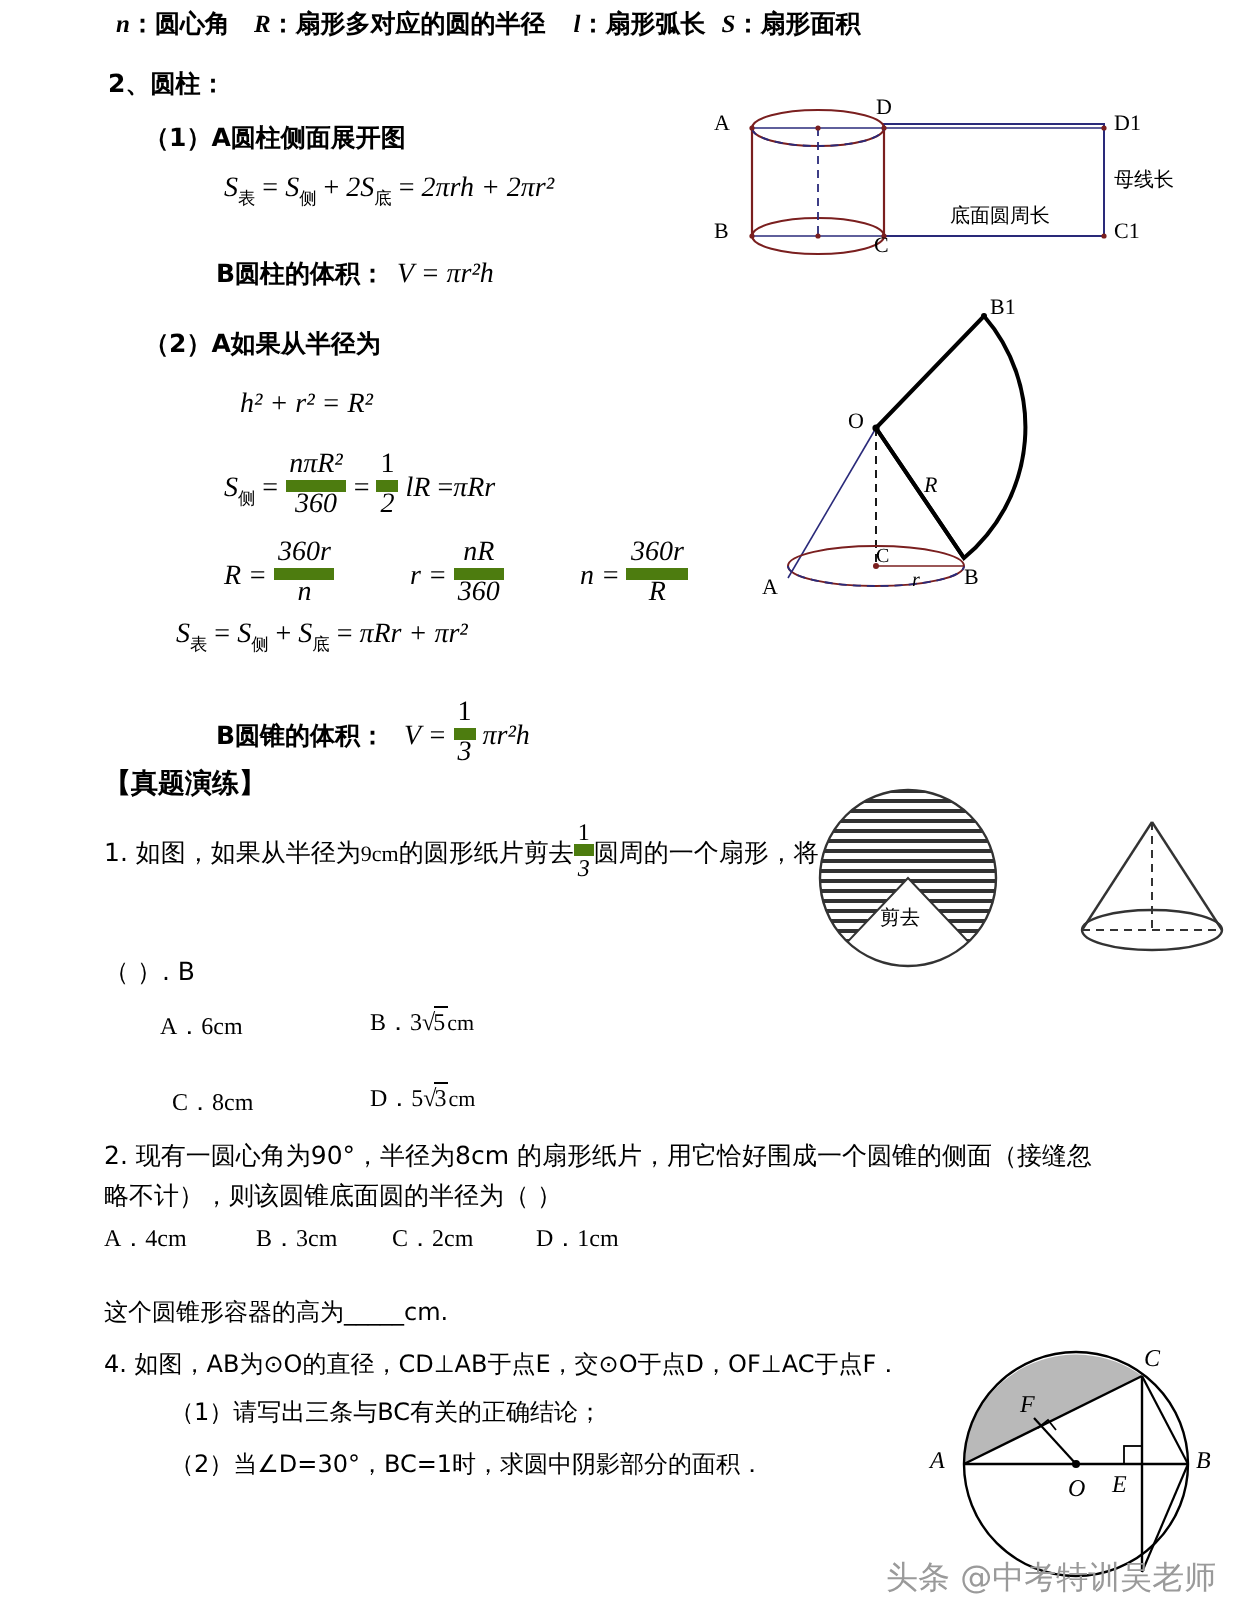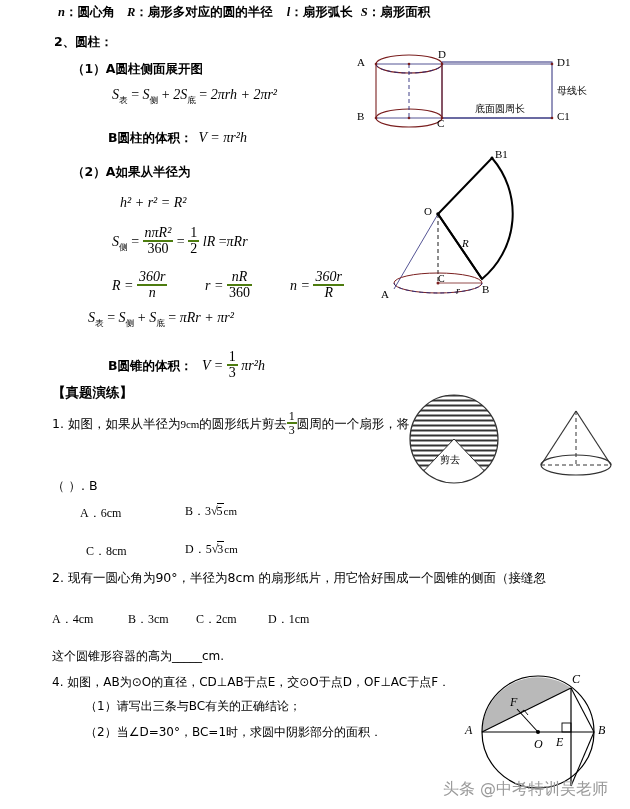--- a/index.html
+++ b/index.html
@@ -34,21 +34,21 @@
   sub.s { font-size: 0.62em; font-style: normal; font-family: "DejaVu Sans", sans-serif; }
   
   .frac {
     display: inline-block;
     vertical-align: middle;
     text-align: center;
     position: relative;
     top: -0.15em;
   }
   .frac > .num { display: block; padding: 0 2px; }
-  .frac > .den { display: block; border-top: 2px solid #4d7c0f; padding: 0 2px; }
+  .frac > .den { display: block; border-top: 6px solid #4d7c0f; padding: 0 2px; font-style: italic; }
   .sqrt { display: inline-block; }
   .sqrt > .rad { border-top: 1px solid #000; padding: 0 1px 0 0; margin-left: -1px; }
   svg { display: block; }
   .figure { position: absolute; }
   .wm {
     position: absolute;
     color: #9a9a9a;
     font-family: "DejaVu Sans", sans-serif;
     white-space: nowrap;
   }
@@ -165,20 +165,21 @@
     <span class="serif">B．</span><span class="serif">3</span><span class="sqrt serif">√<span class="rad">5</span></span><span class="serif" style="font-size:11px">cm</span>
   </div>
   <div class="txt" style="left:86px; top:545px; font-size:12px;">
     <span class="serif">C．</span><span class="serif">8cm</span>
   </div>
   <div class="txt" style="left:185px; top:543px; font-size:12px;">
     <span class="serif">D．</span><span class="serif">5</span><span class="sqrt serif">√<span class="rad">3</span></span><span class="serif" style="font-size:11px">cm</span>
   </div>
 
   <div class="txt cn" style="left:52px; top:572px; font-size:12.5px;">2. 现有一圆心角为90°，半径为8cm 的扇形纸片，用它恰好围成一个圆锥的侧面（接缝忽</div>
+  <div class="txt cn" style="left:52px; top:592px; font-size:12.5px;">略不计），则该圆锥底面圆的半径为（      ）</div>
   <div class="txt serif" style="left:52px; top:613px; font-size:12px;">A．4cm</div>
   <div class="txt serif" style="left:128px; top:613px; font-size:12px;">B．3cm</div>
   <div class="txt serif" style="left:196px; top:613px; font-size:12px;">C．2cm</div>
   <div class="txt serif" style="left:268px; top:613px; font-size:12px;">D．1cm</div>
 
   <div class="txt cn" style="left:52px; top:650px; font-size:12px;">这个圆锥形容器的高为_____cm.</div>
 
   <div class="txt cn" style="left:52px; top:676px; font-size:12px;">4. 如图，AB为⊙O的直径，CD⊥AB于点E，交⊙O于点D，OF⊥AC于点F．</div>
   <div class="txt cn" style="left:85px; top:700px; font-size:12px;">（1）请写出三条与BC有关的正确结论；</div>
   <div class="txt cn" style="left:85px; top:726px; font-size:12px;">（2）当∠D=30°，BC=1时，求圆中阴影部分的面积．</div>

